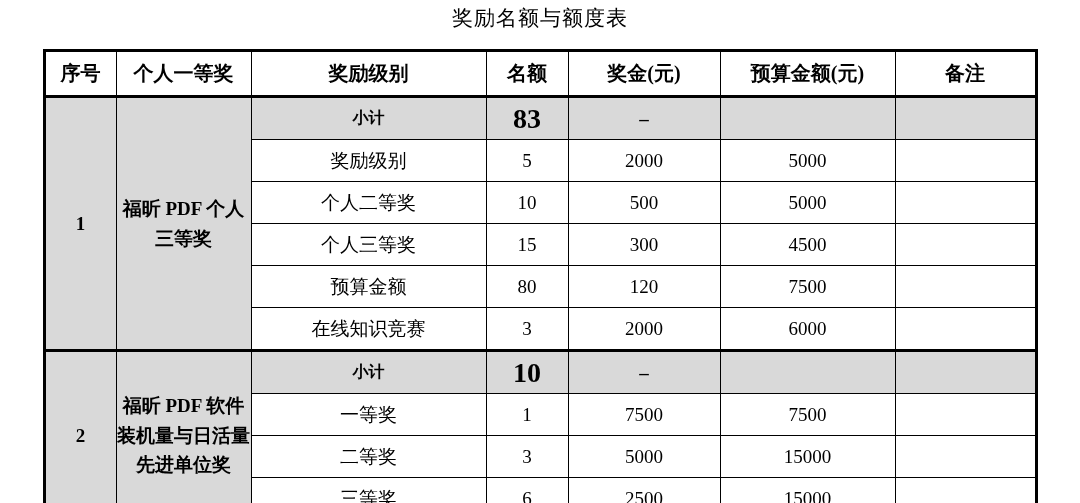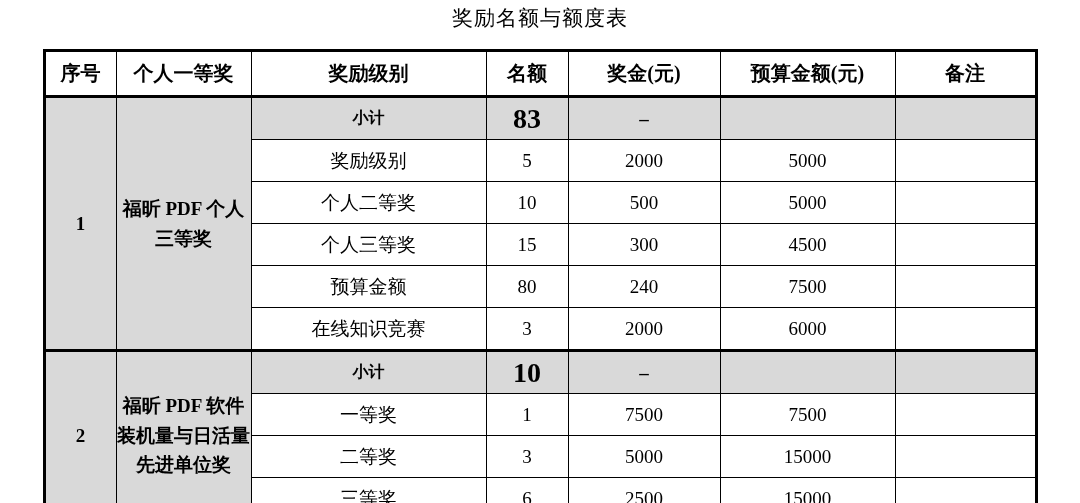--- a/index.html
+++ b/index.html
@@ -147,21 +147,21 @@
       <tr>
         <td>个人三等奖</td>
         <td>15</td>
         <td>300</td>
         <td>4500</td>
         <td></td>
       </tr>
       <tr>
         <td>预算金额</td>
         <td>80</td>
-        <td>240</td>
+        <td>120</td>
         <td>7500</td>
         <td></td>
       </tr>
       <tr>
         <td>在线知识竞赛</td>
         <td>3</td>
         <td>2000</td>
         <td>6000</td>
         <td></td>
       </tr>

